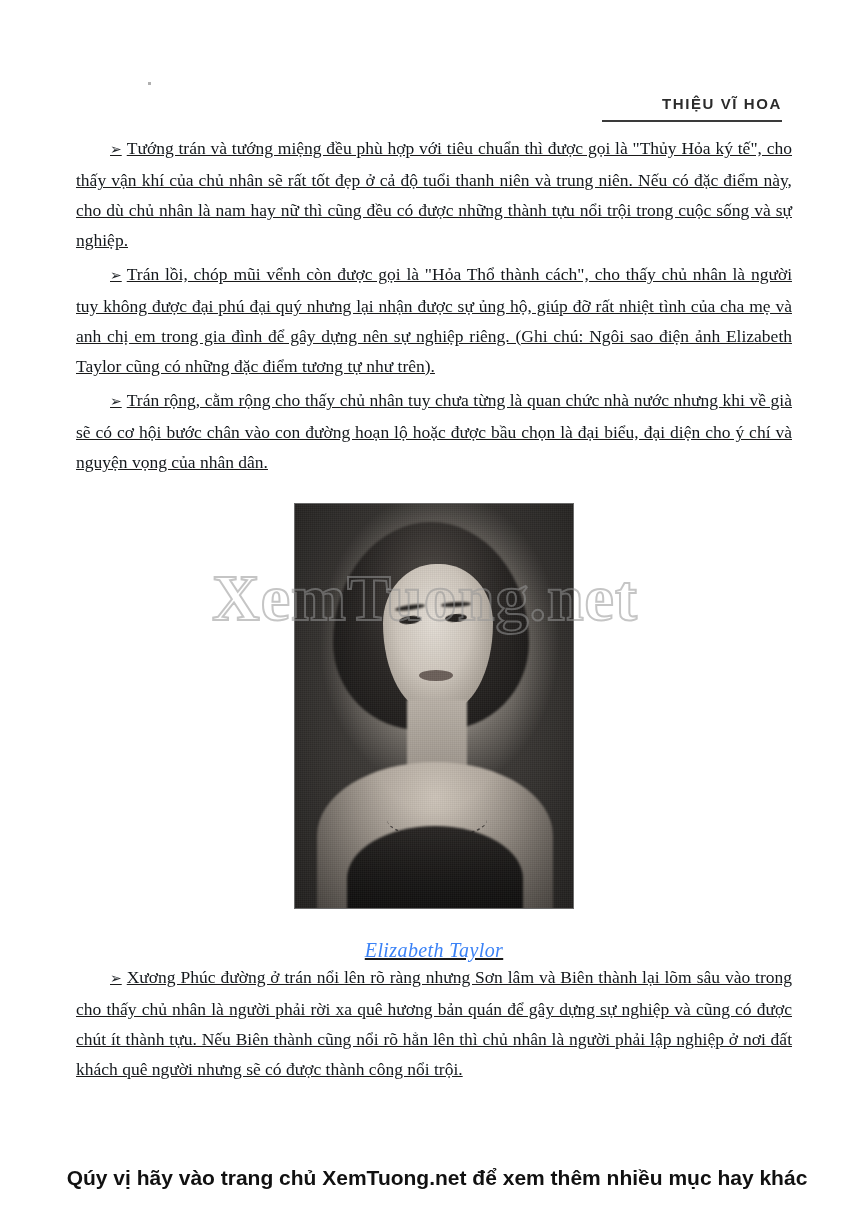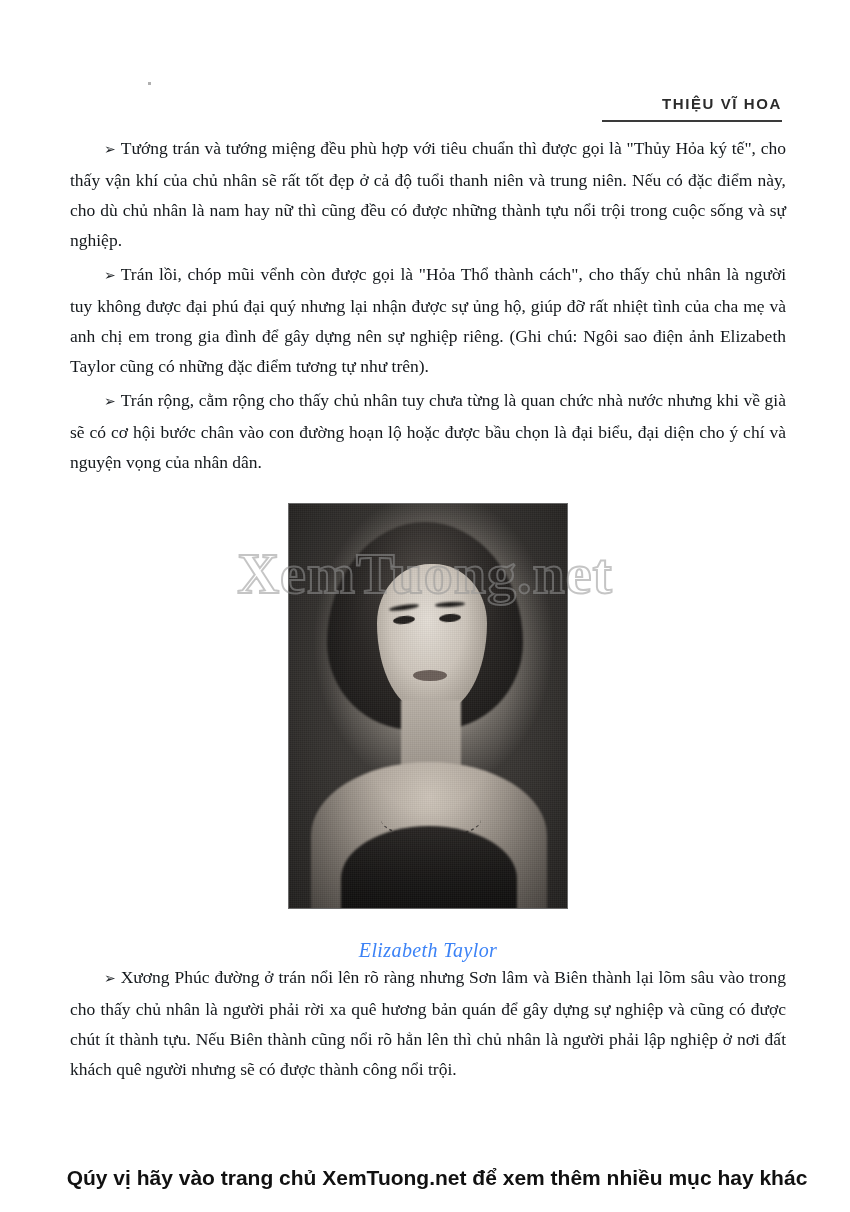--- a/index.html
+++ b/index.html
@@ -35,22 +35,23 @@
     position: absolute;
     top: 120px;
     right: 68px;
     width: 180px;
     height: 2px;
     background: #3a3a3a;
   }
   .content {
     position: absolute;
     top: 133px;
-    left: 70px;
+    left: 76px;
     width: 716px;
+    text-decoration: underline;
   }
   p.para {
     margin: 0 0 4px 0;
     text-align: justify;
     font-size: 17.5px;
     line-height: 30px;
     text-indent: 34px;
     color: #14181c;
   }
   p.para .bullet {
@@ -171,26 +172,26 @@
     font-style: italic;
     font-size: 20px;
     color: #3b82f6;
     letter-spacing: 0.4px;
   }
   .after-figure {
     margin-top: 30px;
   }
   .watermark {
     position: absolute;
-    top: 540px;
+    top: 560px;
     left: 0;
     width: 850px;
     text-align: center;
     font-family: "Liberation Serif", serif;
-    font-size: 58px;
+    font-size: 66px;
     font-weight: bold;
     letter-spacing: 1px;
     color: transparent;
     -webkit-text-stroke: 2px rgba(150,150,150,0.55);
     pointer-events: none;
     user-select: none;
     z-index: 5;
   }
   .footer {
     position: absolute;

